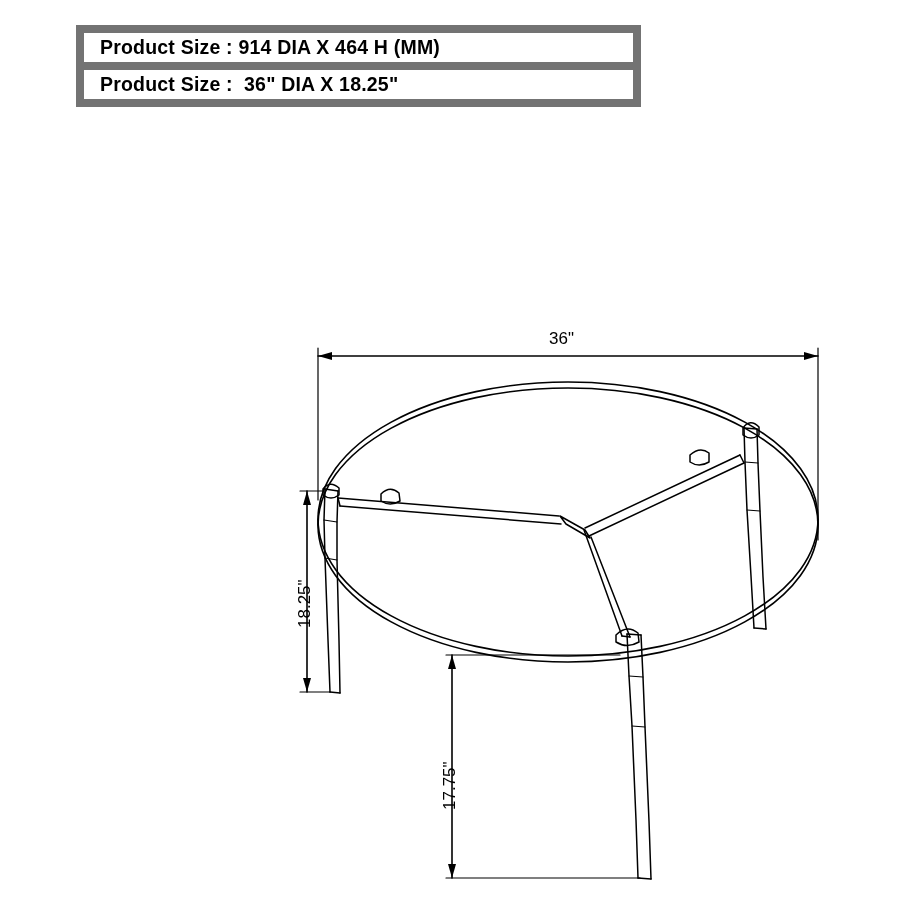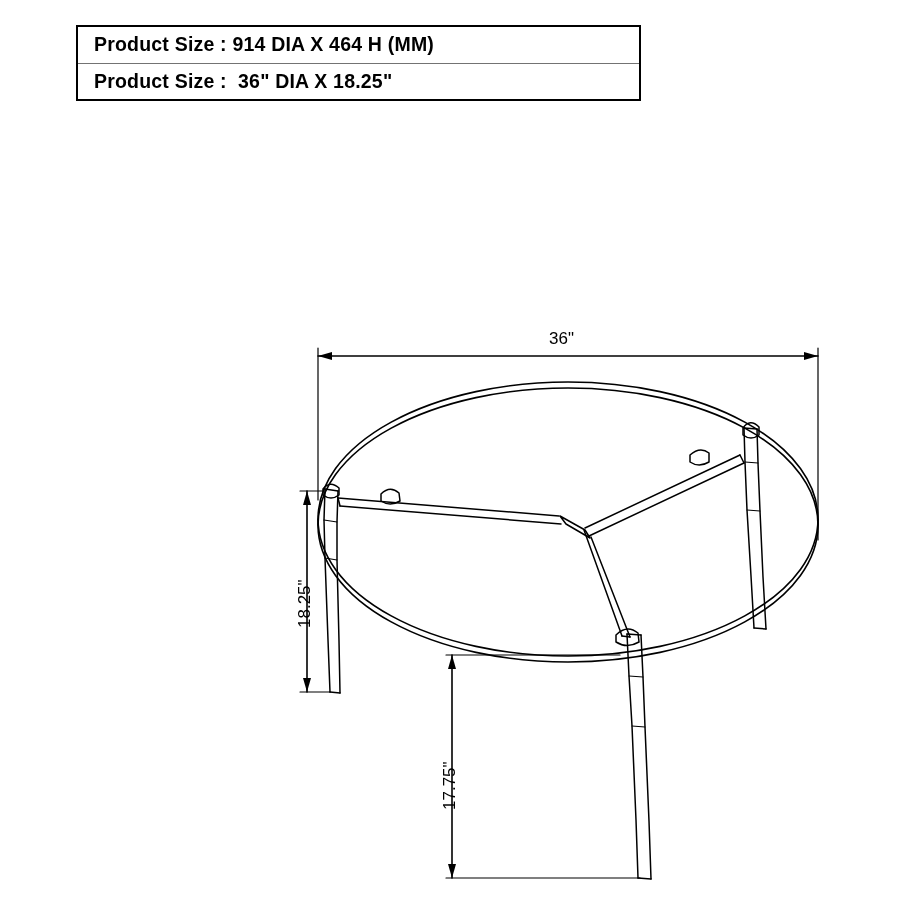--- a/index.html
+++ b/index.html
@@ -29,21 +29,21 @@
     top: 25px;
     width: 565px;
     border: 2px solid #000;
     border-collapse: collapse;
     background: #fff;
   }
   .spec-table tr {
     height: 37px;
   }
   .spec-table td {
-    border: 1px solid #737373;
+    border: 8px solid #737373;
     padding: 0 0 0 16px;
     font-size: 19.5px;
     font-weight: bold;
     letter-spacing: 0.2px;
     white-space: pre;
     vertical-align: middle;
     font-family: "Liberation Sans", sans-serif;
     margin-left: 48px;
   }
   

